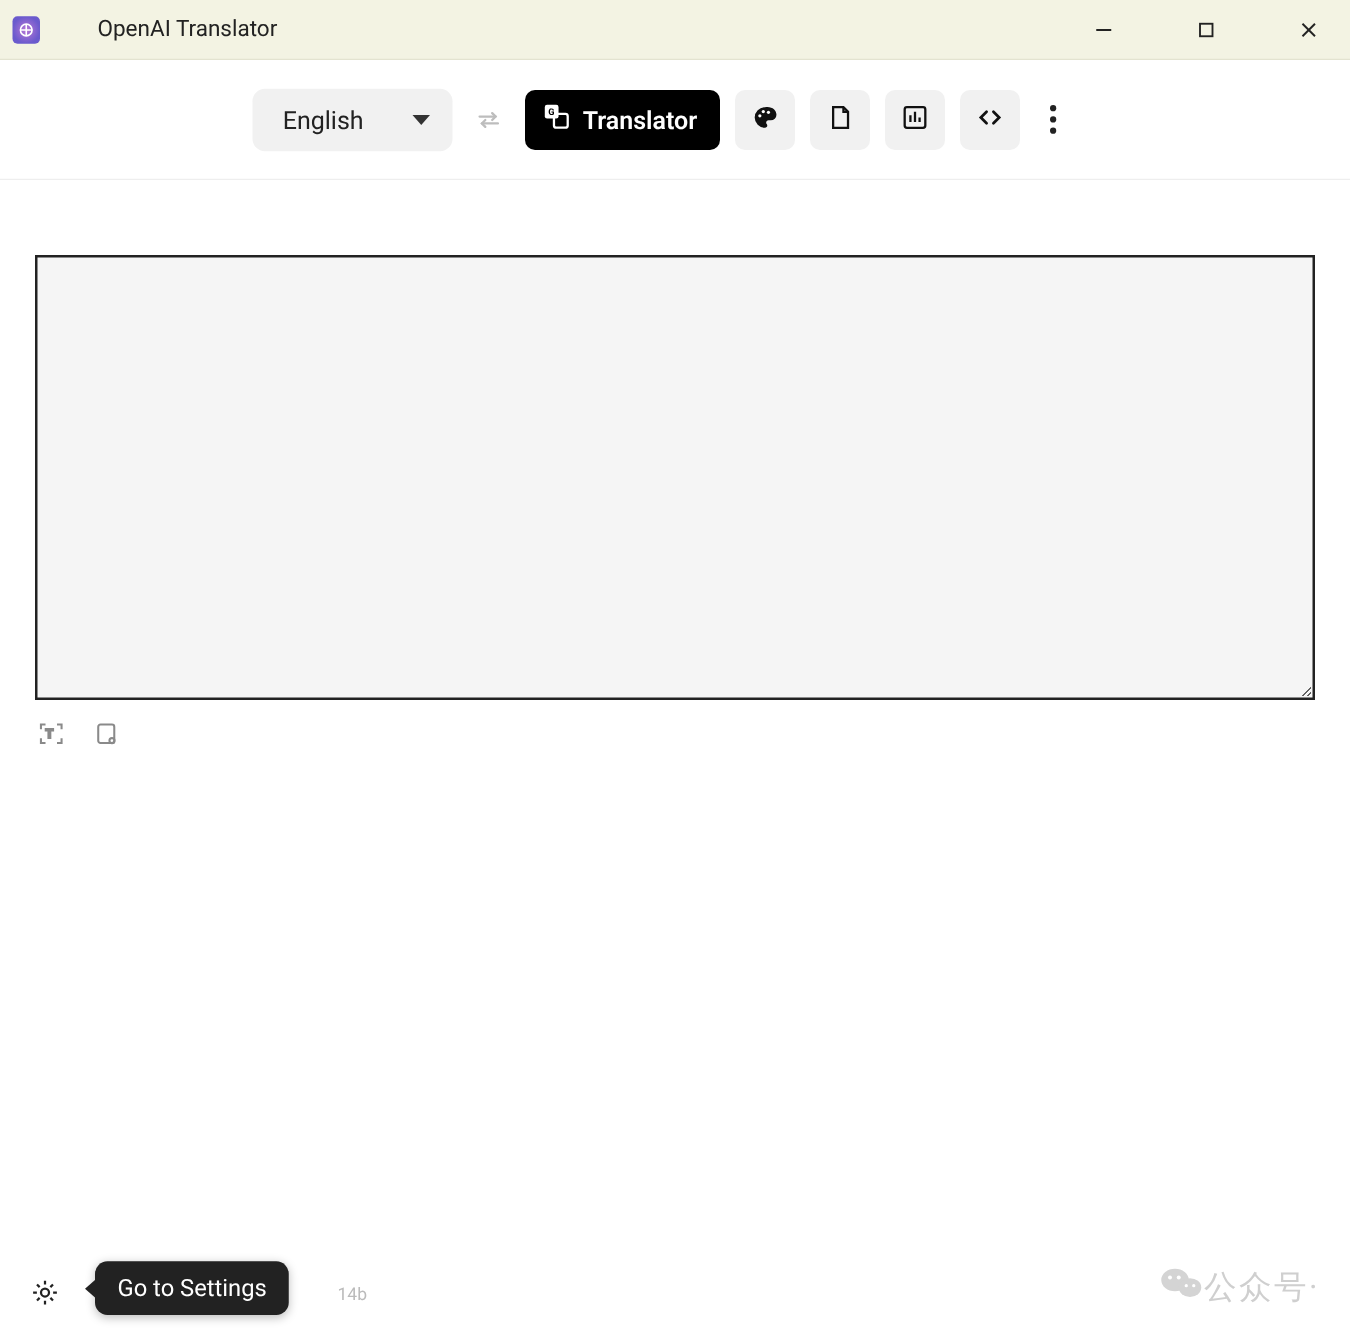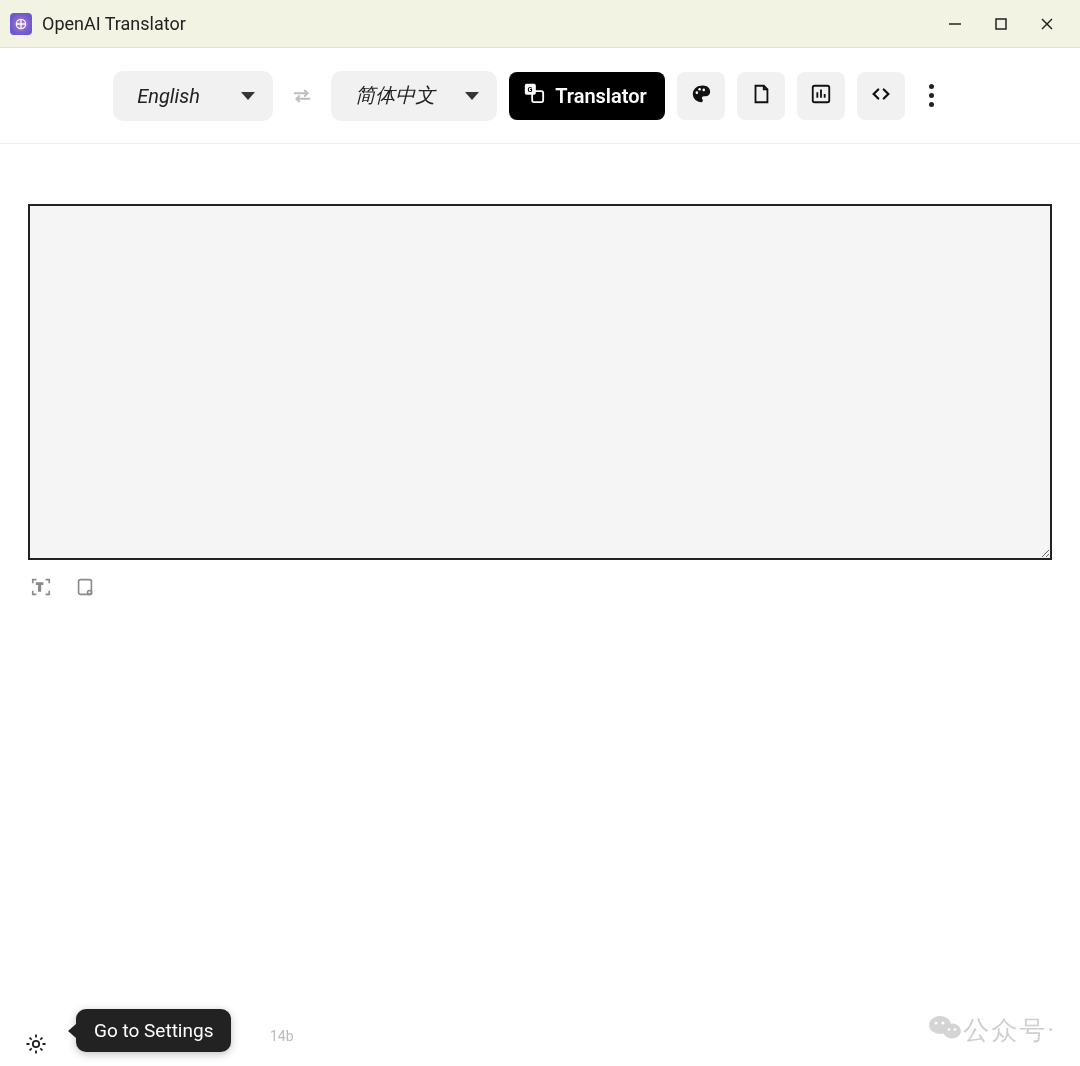--- a/index.html
+++ b/index.html
@@ -6,20 +6,21 @@
     html, body { width: 1080px; height: 1066px; overflow: hidden; font-family: -apple-system, BlinkMacSystemFont, "Segoe UI", Roboto, Arial, sans-serif; background: #fff; }
 
     
     .titlebar {
       height: 48px;
       background: #f3f3e3;
       display: flex;
       align-items: center;
       padding: 0 10px;
       border-bottom: 1px solid #e3e3d0;
+      gap: 36px;
     }
     .app-icon {
       width: 22px; height: 22px;
       margin-right: 10px;
       border-radius: 4px;
       background: radial-gradient(circle at 50% 50%, #b877d6 0%, #6a5acd 70%);
       display: flex; align-items: center; justify-content: center;
     }
     .app-title { font-size: 18px; color: #222; flex: 0 0 auto; }
     .titlebar-spacer { flex: 1; }
@@ -43,21 +44,20 @@
     .lang-select {
       background: #f1f1f1;
       border-radius: 10px;
       height: 50px;
       display: flex;
       align-items: center;
       padding: 0 18px 0 24px;
       gap: 30px;
       cursor: pointer;
       min-width: 160px;
-      font-style: italic;
     }
     .lang-select[data-name="target-language-select"] { min-width: 160px; }
     .lang-label { font-size: 20px; color: #222; }
     .caret-down { width: 0; height: 0; border-left: 7px solid transparent; border-right: 7px solid transparent; border-top: 8px solid #333; margin-left: auto; }
     .swap-btn {
       width: 34px; height: 30px;
       display: flex; align-items: center; justify-content: center;
       color: #b6b6b6; cursor: pointer;
     }
     .translate-btn {
@@ -102,21 +102,21 @@
       padding: 14px 2px;
       color: #888;
     }
     .mini-btn { width: 22px; height: 22px; cursor: pointer; display: flex; align-items: center; justify-content: center; }
 
     
     .footer {
       position: absolute;
       left: 0; right: 0; bottom: 0;
       height: 60px;
-      display: flex; align-items: flex-end;
+      display: flex; align-items: center;
       padding: 0 16px;
     }
     .settings-btn {
       width: 40px; height: 40px;
       display: flex; align-items: center; justify-content: center;
       cursor: pointer; color: #333;
     }
     .tooltip {
       position: absolute;
       left: 76px; bottom: 14px;
@@ -187,24 +187,20 @@
 
   <div class="swap-btn" data-name="swap-languages-button">
     <svg width="22" height="18" viewBox="0 0 24 18" fill="none" stroke="#bdbdbd" stroke-width="2" stroke-linecap="round">
       <path d="M4 6h14"></path>
         <path d="M15 3l3 3-3 3"></path>
       <path d="M20 12H6"></path>
         <path d="M9 9l-3 3 3 3"></path>
     </svg>
   </div>
 
-  <div class="lang-select" data-name="target-language-select">
-    <span class="lang-label" data-name="target-language-label">简体中文</span>
-    <span class="caret-down" data-name="chevron-down-icon"></span>
-  </div>
 
   <div class="translate-btn" data-name="translate-button">
     <span class="translate-icon" data-name="translate-icon">
       <svg width="22" height="22" viewBox="0 0 24 24" fill="#fff">
           <rect x="2" y="2" width="12" height="12" rx="2" fill="#fff"></rect>
           <rect x="10" y="10" width="12" height="12" rx="2" fill="none" stroke="#fff" stroke-width="2"></rect>
           <text x="5" y="11" font-size="8" fill="#000" font-weight="700">G</text>
         </svg>
     </span>
     <span data-name="translate-button-label">Translator</span>

